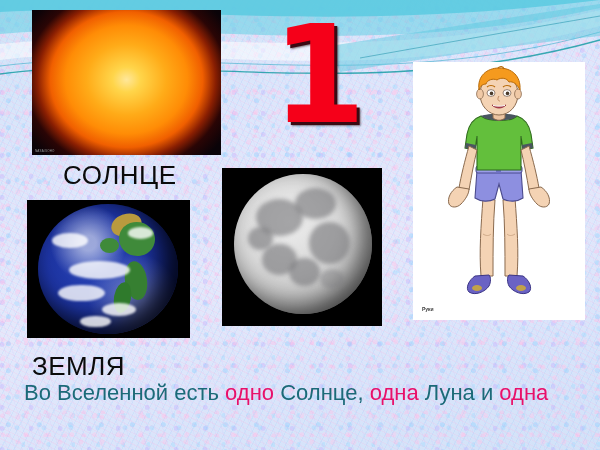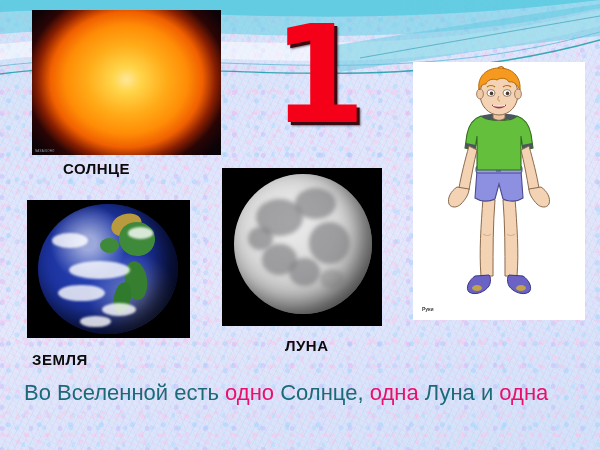--- a/index.html
+++ b/index.html
@@ -152,23 +152,23 @@
     left: 9px; bottom: 8px;
     font-size: 5px;
     font-weight: 700;
     color: #3a3a3a;
   }
   .boy-svg { position: absolute; left: 0; top: 4px; }
 
   
   .obj-label {
     position: absolute;
-    font-weight: 700;
+    font-weight: 400;
     color: #0b0b0b;
-    font-size: 15px;
+    font-size: 26px;
     letter-spacing: .5px;
     font-family: "Liberation Sans", sans-serif;
   }
   #label-sun   { left: 63px;  top: 160px; }
   #label-earth { left: 32px;  top: 351px; }
   #label-moon  { left: 285px; top: 337px; }
 
   
   #sentence {
     position: absolute;
@@ -229,21 +229,20 @@
     <div class="globe-moon">
       <div class="mare" style="left:16%;top:18%;width:34%;height:26%;"></div>
       <div class="mare" style="left:44%;top:10%;width:30%;height:22%;"></div>
       <div class="mare" style="left:54%;top:34%;width:30%;height:30%;"></div>
       <div class="mare" style="left:20%;top:50%;width:26%;height:22%;"></div>
       <div class="mare" style="left:40%;top:60%;width:22%;height:20%;"></div>
       <div class="mare" style="left:10%;top:38%;width:18%;height:16%;"></div>
       <div class="mare" style="left:62%;top:68%;width:18%;height:14%;opacity:.7"></div>
     </div>
   </div>
-  <div class="obj-label" id="label-moon">ЛУНА</div>
 
   <div id="big-number">1</div>
 
   <div id="boy-panel">
     <svg class="boy-svg" width="172" height="240" viewBox="0 0 172 240">
 
       <path d="M70,132 C68,160 66,186 68,210 L80,210 C80,184 80,158 82,134 Z" fill="#f4d3b4" stroke="#8a6a4e" stroke-width="1"></path>
       <path d="M90,134 C92,158 92,184 92,210 L104,210 C106,186 104,160 102,132 Z" fill="#f4d3b4" stroke="#8a6a4e" stroke-width="1"></path>
 
       <path d="M64,104 L108,104 L110,132 C104,136 96,136 90,133 L86,118 L82,133 C76,136 68,136 62,132 Z" fill="#8d8fe0" stroke="#4b4b8e" stroke-width="1.1"></path>

